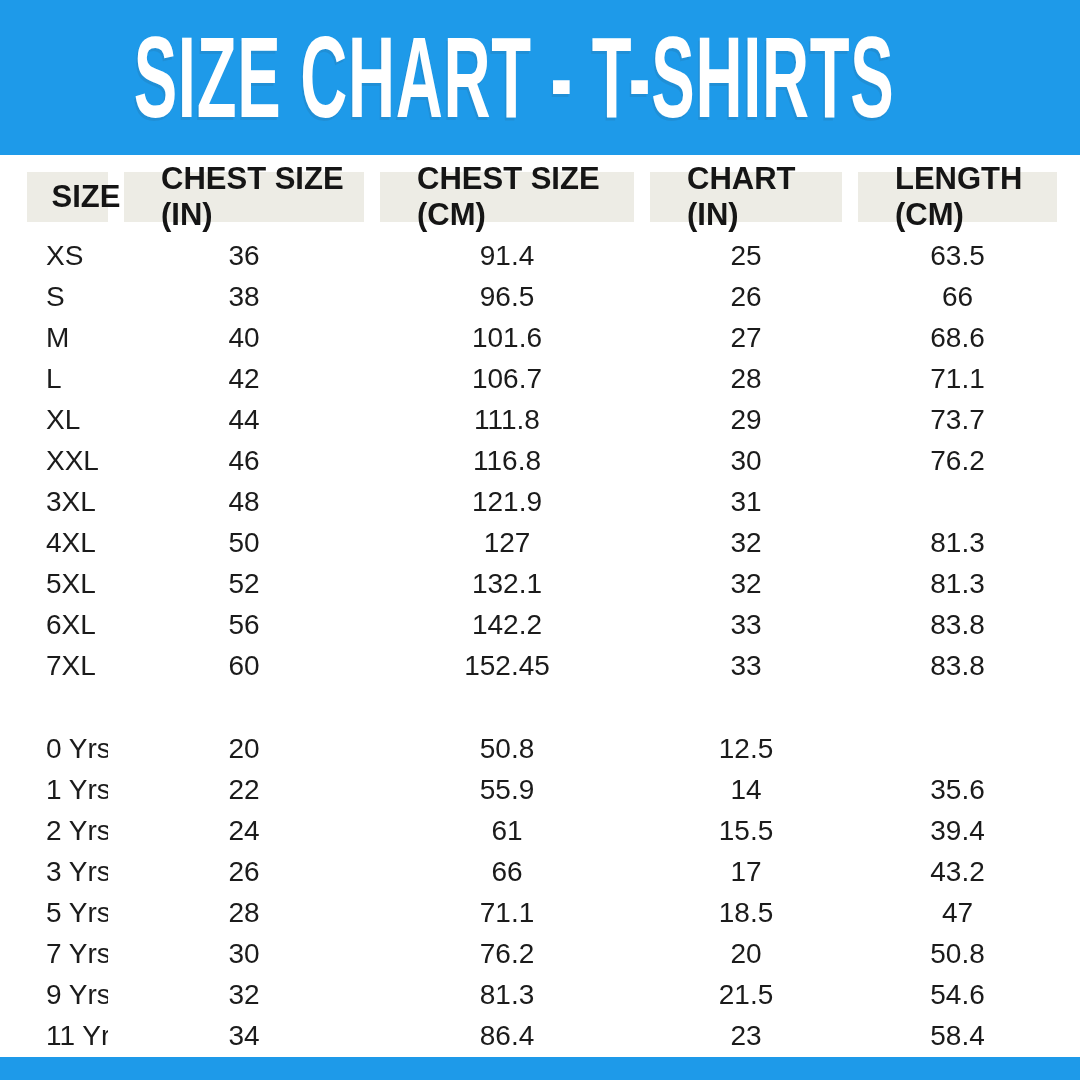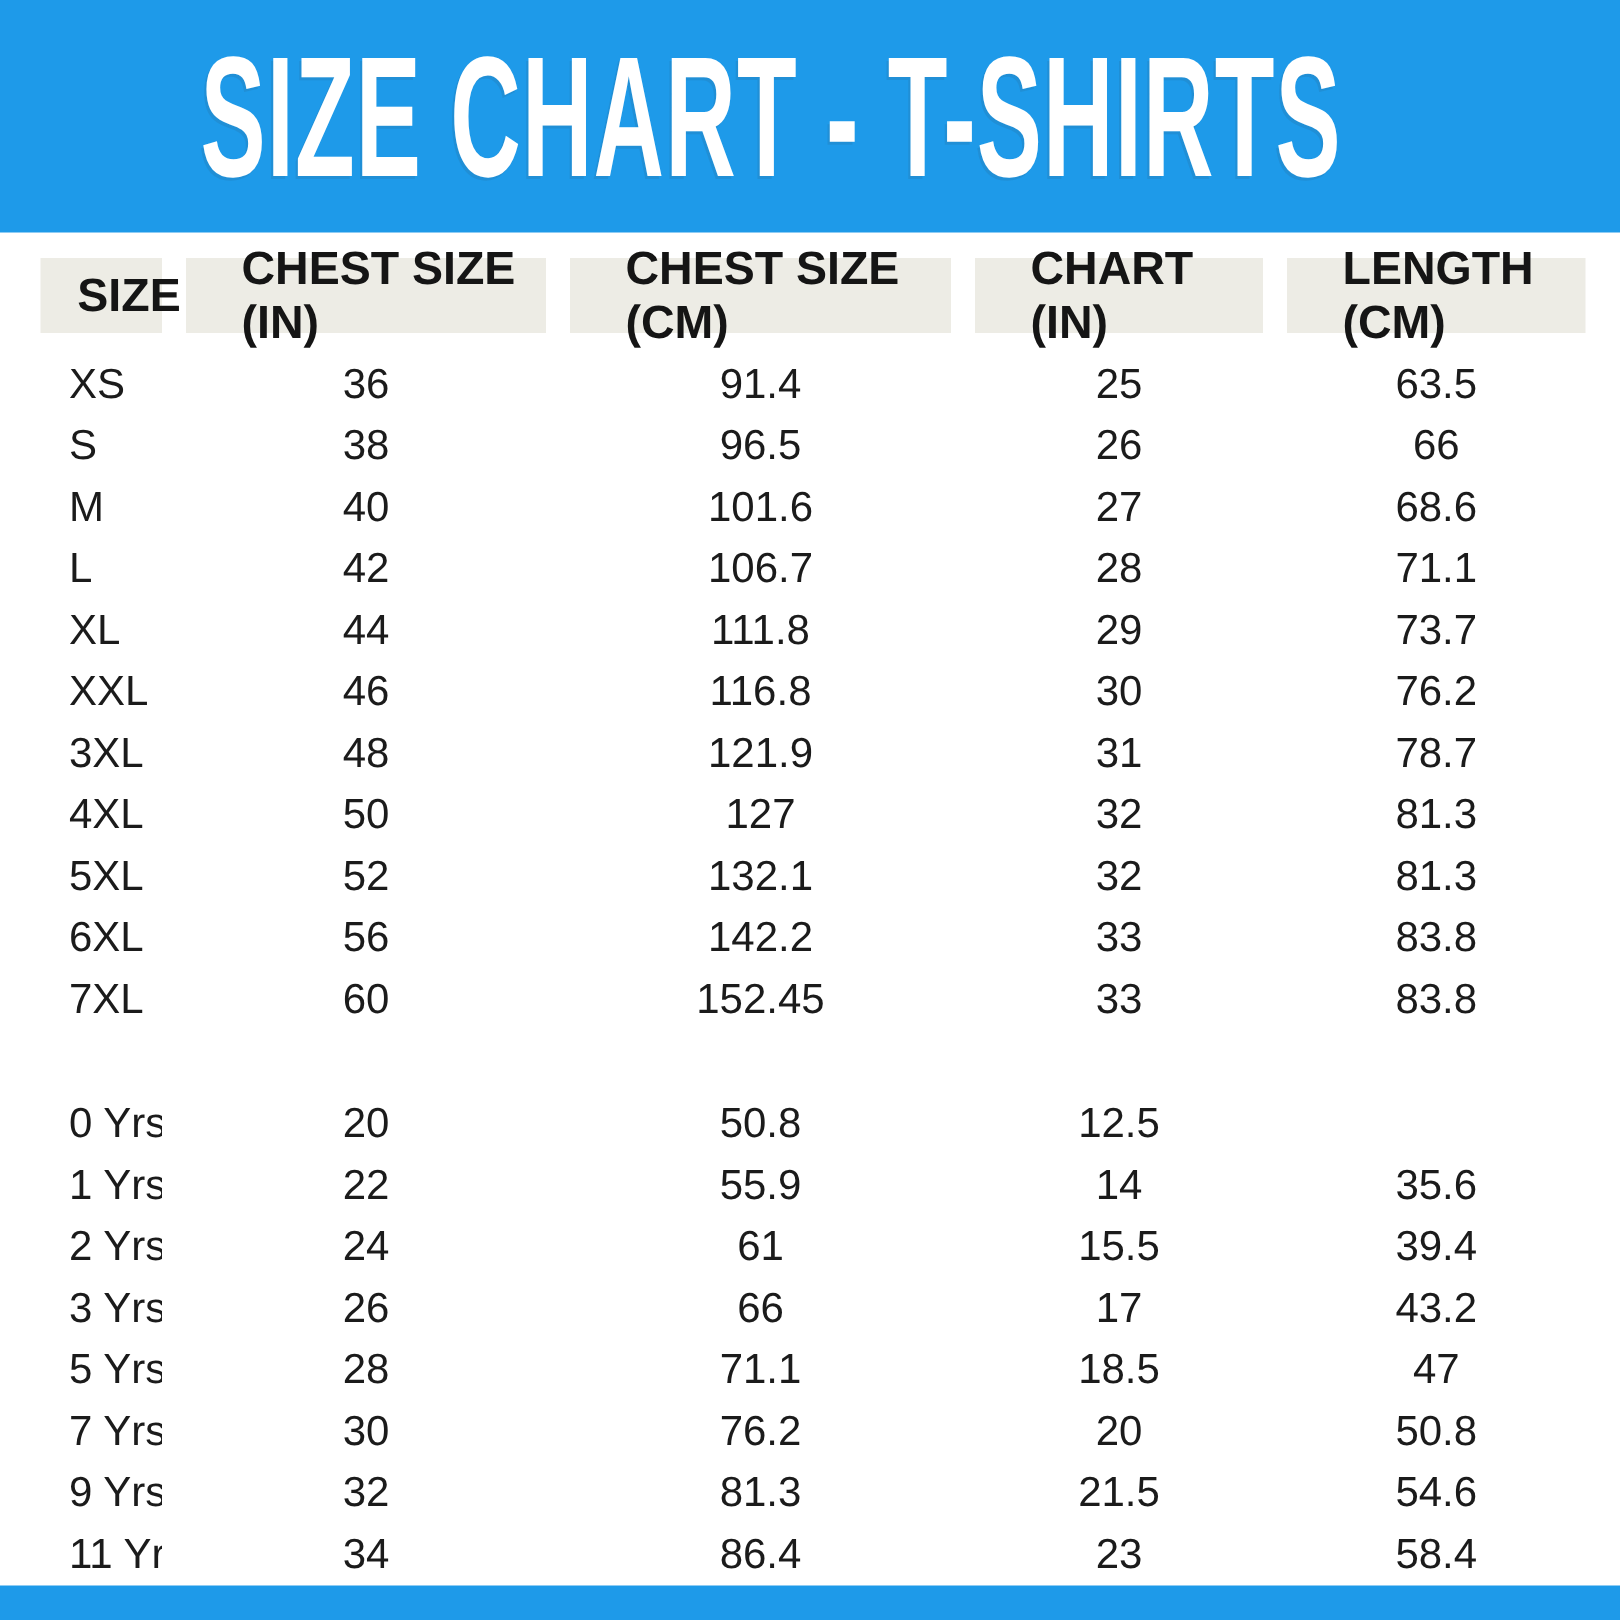--- a/index.html
+++ b/index.html
@@ -133,21 +133,20 @@
           <div class="cell c1">46</div>
           <div class="cell c2">116.8</div>
           <div class="cell c3">30</div>
           <div class="cell c4">76.2</div>
         </div>
         <div class="grid-row trow">
           <div class="cell c0">3XL</div>
           <div class="cell c1">48</div>
           <div class="cell c2">121.9</div>
           <div class="cell c3">31</div>
-          <div class="cell c4">78.7</div>
         </div>
         <div class="grid-row trow">
           <div class="cell c0">4XL</div>
           <div class="cell c1">50</div>
           <div class="cell c2">127</div>
           <div class="cell c3">32</div>
           <div class="cell c4">81.3</div>
         </div>
         <div class="grid-row trow">
           <div class="cell c0">5XL</div>

